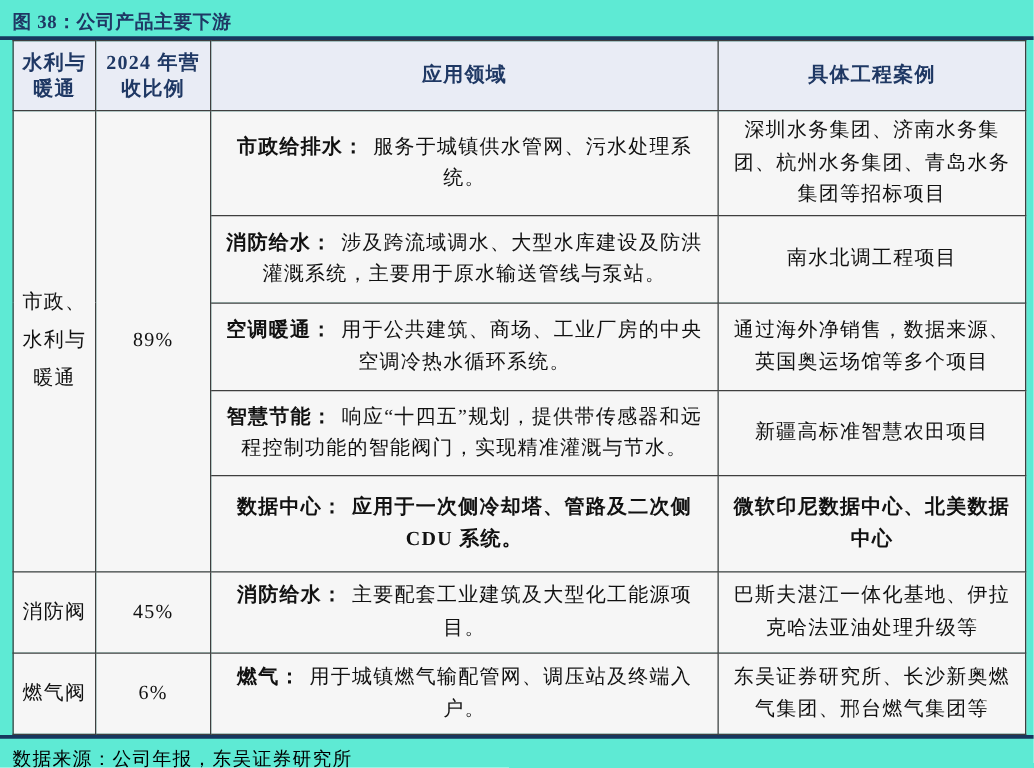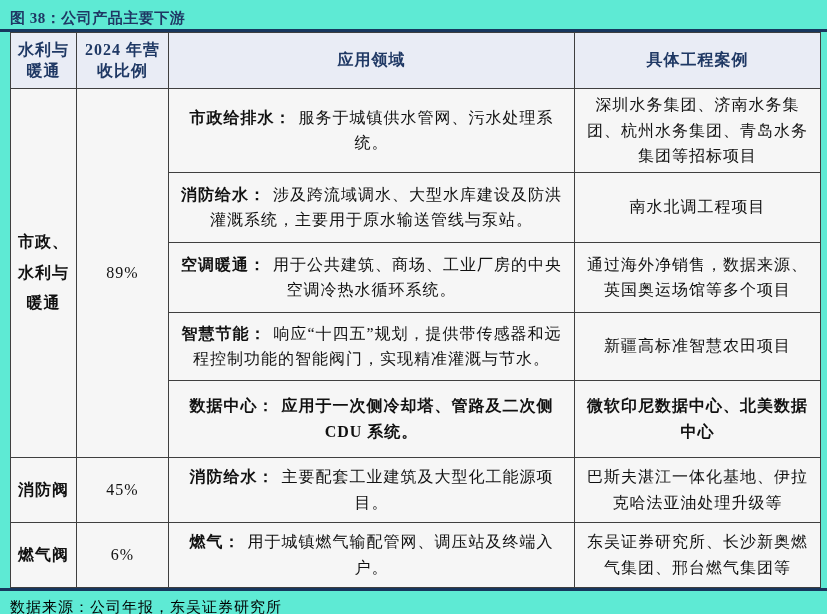--- a/index.html
+++ b/index.html
@@ -30,21 +30,21 @@
     background: #E9ECF5; color: #1F3864;
     font-weight: bold; font-size: 16px; letter-spacing: 1px;
     height: 56px; text-align: center; vertical-align: middle;
     padding: 2px 6px;
   }
   tbody td {
     background: #F6F6F6; font-size: 16px; letter-spacing: 1px;
     vertical-align: middle; padding: 3px 8px; line-height: 1.6;
   }
   td.cat {
-    text-align: center; font-weight: bold; padding: 2px 3px; line-height: 1.9;
+    text-align: center; font-weight: normal; padding: 2px 3px; line-height: 1.9;
   }
   td.rev { text-align: center; }
   td.app { text-align: center; }
   td.case { text-align: center; padding: 3px 5px; }
   .lead { font-weight: bold; margin-right: 7px; }
   .b { font-weight: bold; }
 
   tr.r1 { height: 82px; } tr.r2 { height: 70px; } tr.r3 { height: 70px; }
   tr.r4 { height: 68px; } tr.r5 { height: 77px; } tr.r6 { height: 65px; }
   tr.r7 { height: 65px; }

